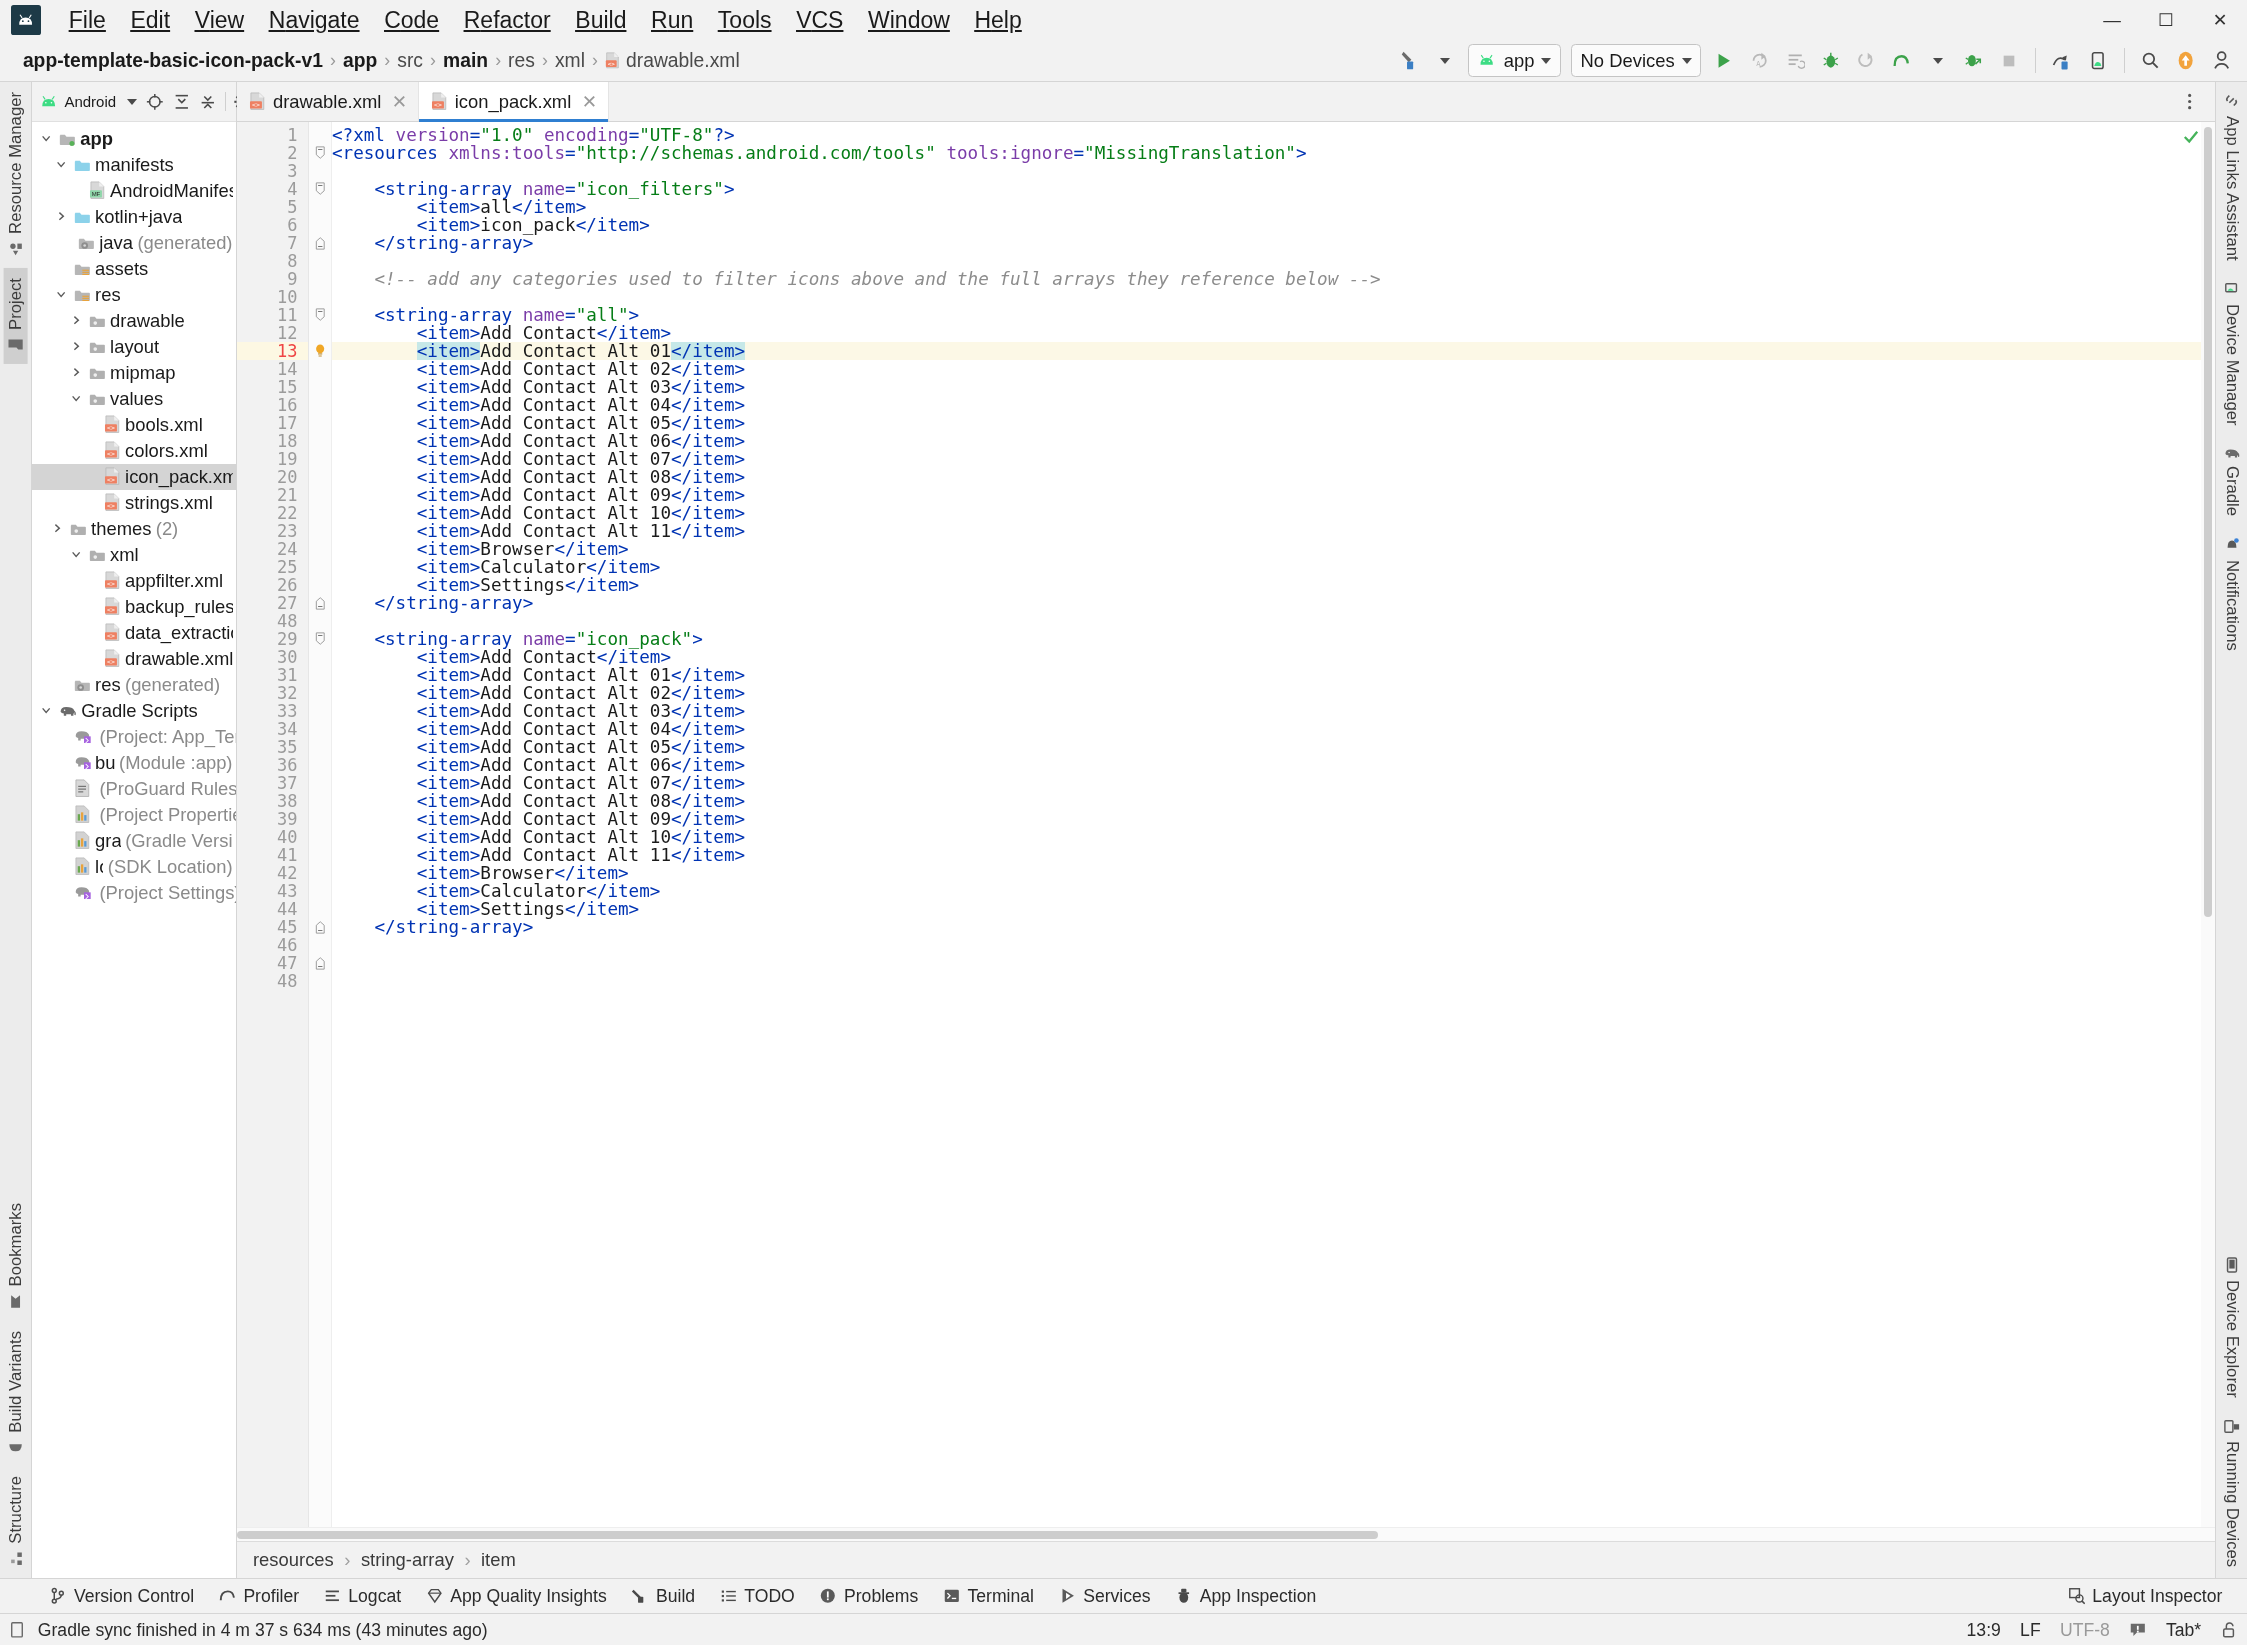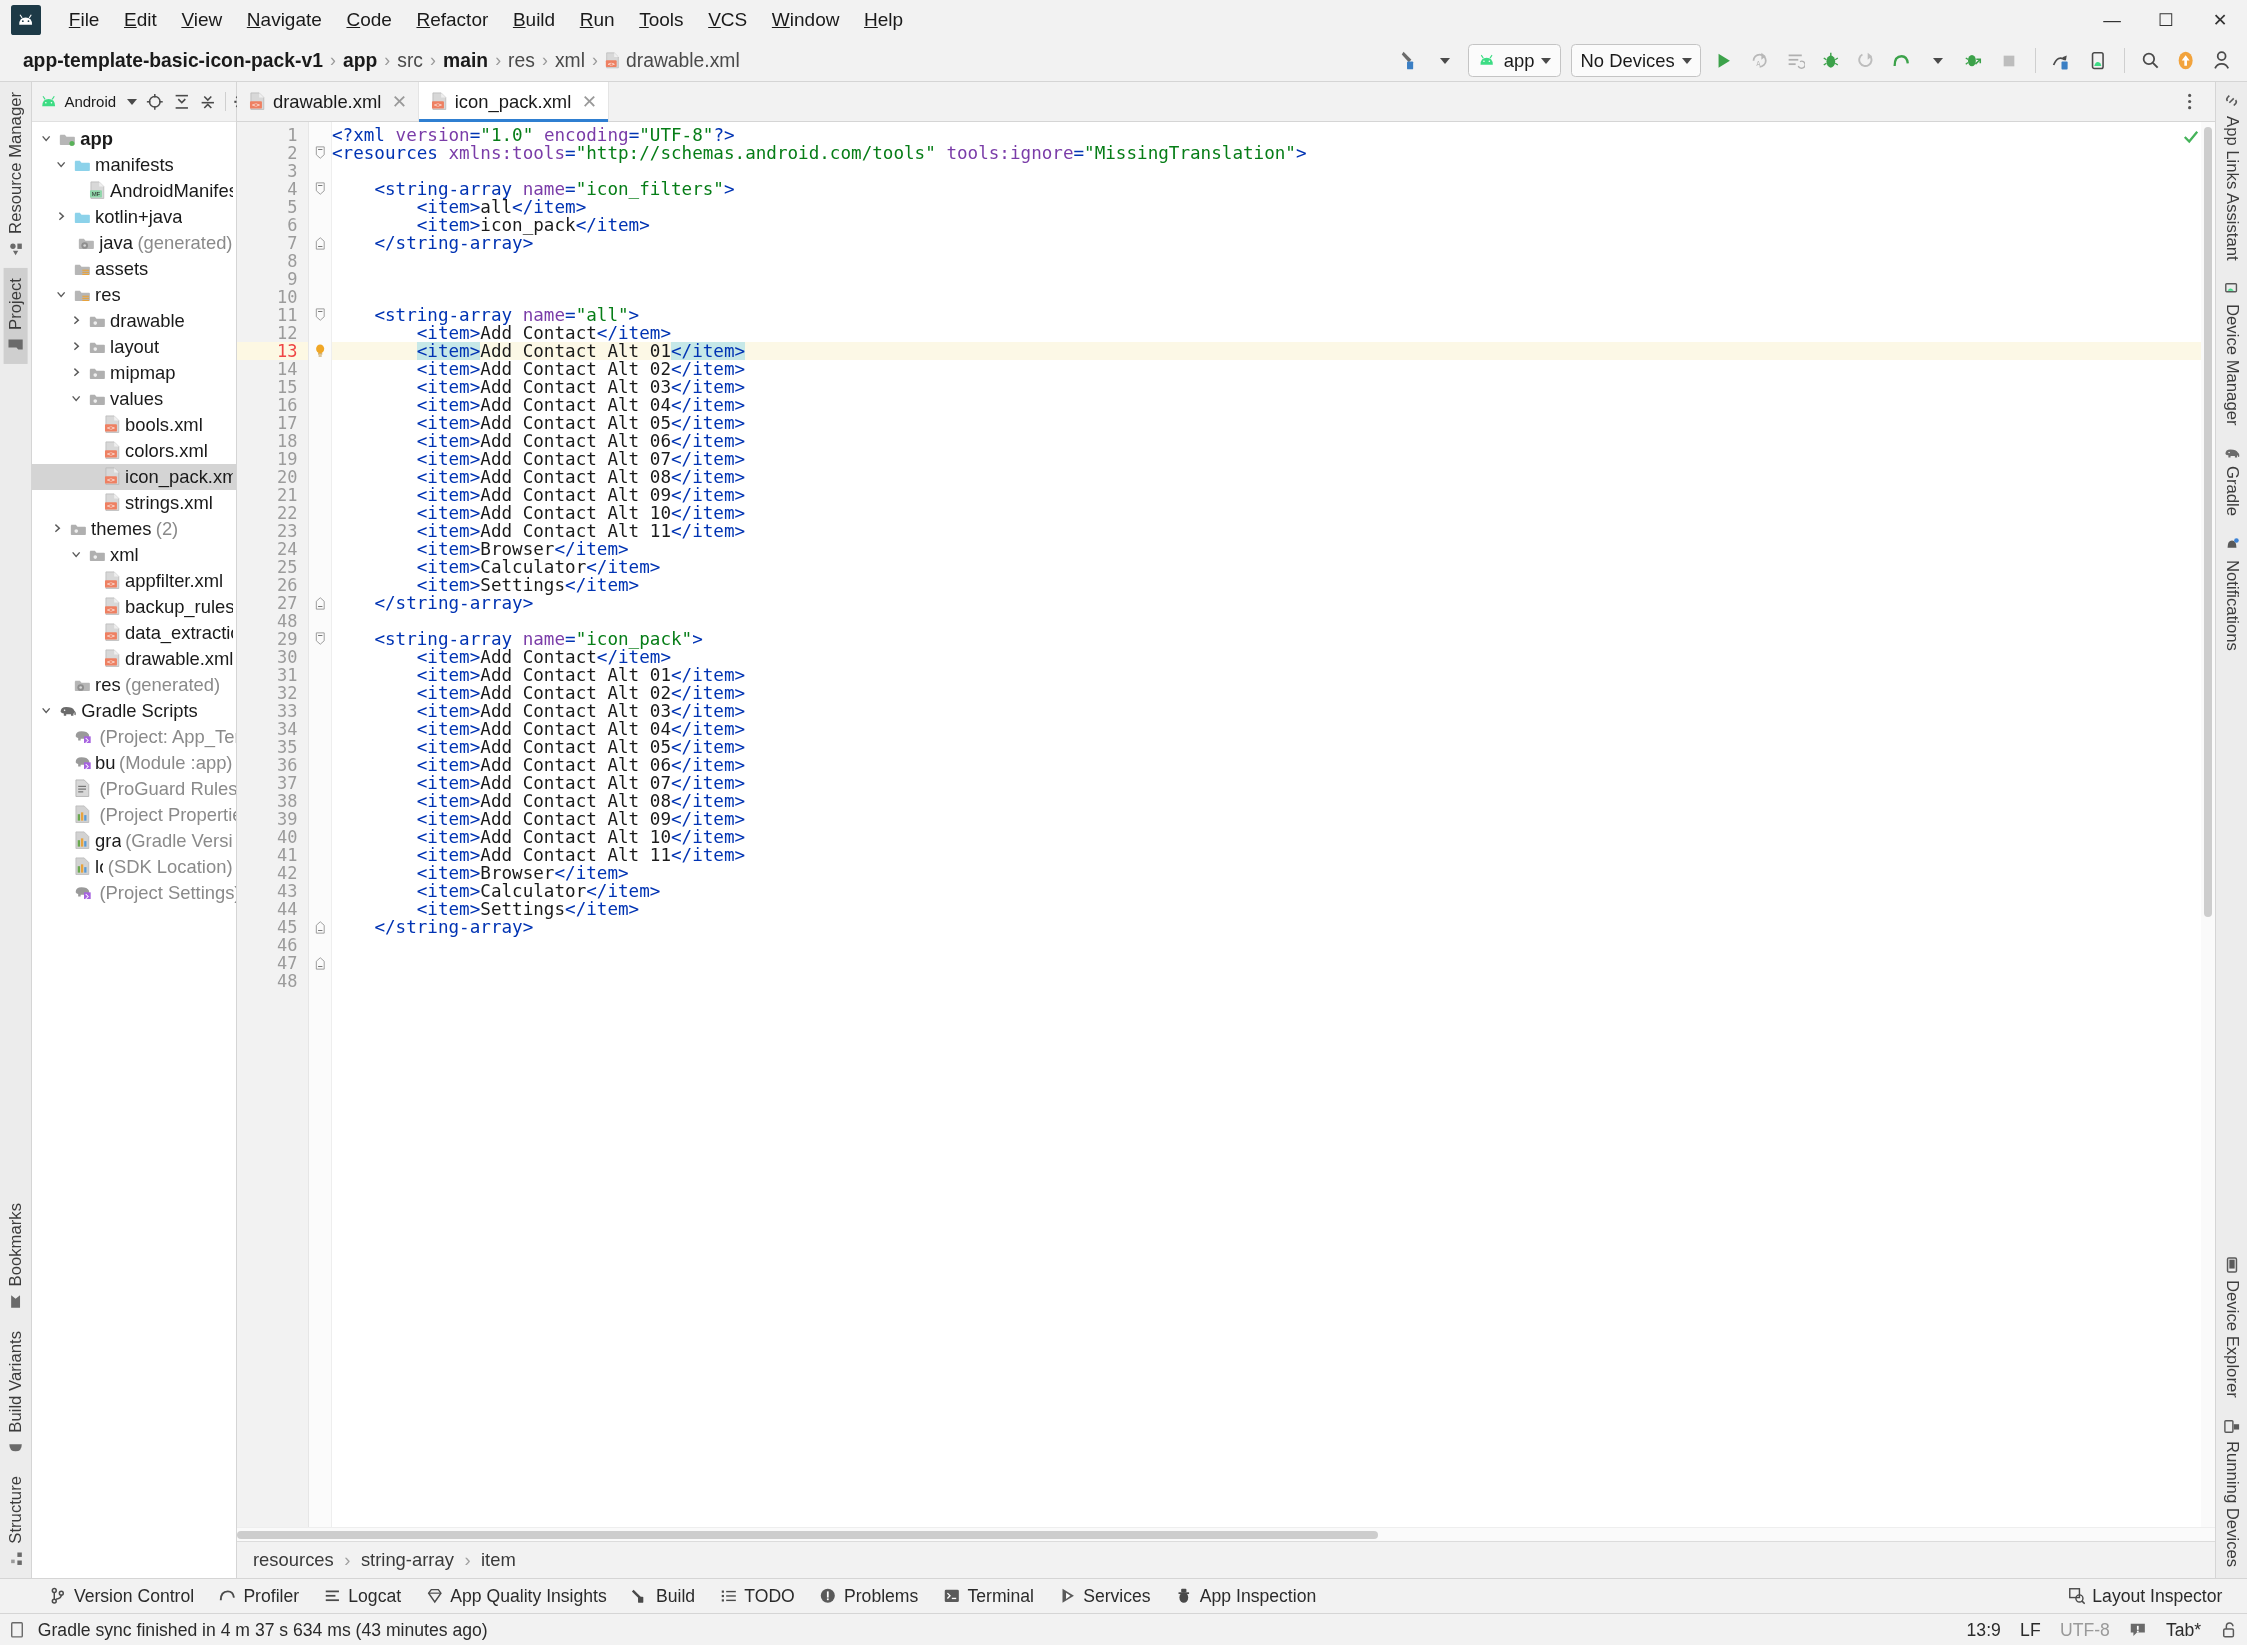--- a/index.html
+++ b/index.html
@@ -17,22 +17,23 @@
   .menubar {
     height: 40px; display: flex; align-items: center;
     background: #f2f2f2; flex: 0 0 40px; padding-left: 10.5px;
   }
   .android-logo {
     width: 30px; height: 30px; background: #1d3a47; border-radius: 2.6px;
     display: flex; align-items: center; justify-content: center; margin-right: 16px;
   }
   .menubar-items { display: flex; align-items: center; gap: 0px; }
   .menu-item {
-    padding: 3.5px 12.3px; font-size: 19px; color: #1a1a1a; cursor: default;
+    padding: 3.5px 12.3px; font-size: 23px; color: #1a1a1a; cursor: default;
     white-space: nowrap;
+    text-decoration: underline;
   }
   .menu-item u { text-decoration: underline; }
   .window-controls { margin-left: auto; display: flex; height: 40px; }
   .wc { width: 54px; height: 40px; display: flex; align-items: center; justify-content: center; font-size: 17.6px; color: #333; }
 
   
   .navbar {
     height: 42px; flex: 0 0 42px; display: flex; align-items: center;
     background: #f2f2f2; border-bottom: 0.9px solid #d5d5d5; padding: 0 8.8px 0 17.6px;
   }
@@ -1070,21 +1071,21 @@
         <div class="code-area">
           <div id="code-lines" style="padding-top: 4.4px;">
               <div class="cline code-row"><span class="t-proc">&lt;?xml </span><span class="t-attr">version</span><span class="t-proc">=</span><span class="t-val">"1.0"</span><span class="t-proc"> </span><span class="t-attr">encoding</span><span class="t-proc">=</span><span class="t-val">"UTF-8"</span><span class="t-proc">?&gt;</span></div>
               <div class="cline code-row"><span class="t-tag">&lt;resources </span><span class="t-attr">xmlns:tools</span><span class="t-tag">=</span><span class="t-val">"http://schemas.android.com/tools"</span><span class="t-tag"> </span><span class="t-attr">tools:ignore</span><span class="t-tag">=</span><span class="t-val">"MissingTranslation"</span><span class="t-tag">&gt;</span></div>
               <div class="cline code-row">&nbsp;</div>
               <div class="cline code-row"><span style="white-space:pre">    </span><span class="t-tag">&lt;string-array </span><span class="t-attr">name</span><span class="t-tag">=</span><span class="t-val">"icon_filters"</span><span class="t-tag">&gt;</span></div>
               <div class="cline code-row"><span style="white-space:pre">        </span><span class="t-tag">&lt;item&gt;</span><span class="t-text">all</span><span class="t-tag">&lt;/item&gt;</span></div>
               <div class="cline code-row"><span style="white-space:pre">        </span><span class="t-tag">&lt;item&gt;</span><span class="t-text">icon_pack</span><span class="t-tag">&lt;/item&gt;</span></div>
               <div class="cline code-row"><span style="white-space:pre">    </span><span class="t-tag">&lt;/string-array&gt;</span></div>
               <div class="cline code-row">&nbsp;</div>
-              <div class="cline code-row"><span style="white-space:pre">    </span></div>
+              <div class="cline code-row"><span style="white-space:pre">    </span><span class="t-comment">&lt;!-- add any categories used to filter icons above and the full arrays they reference below --&gt;</span></div>
               <div class="cline code-row">&nbsp;</div>
               <div class="cline code-row"><span style="white-space:pre">    </span><span class="t-tag">&lt;string-array </span><span class="t-attr">name</span><span class="t-tag">=</span><span class="t-val">"all"</span><span class="t-tag">&gt;</span></div>
               <div class="cline code-row"><span style="white-space:pre">        </span><span class="t-tag">&lt;item&gt;</span><span class="t-text">Add Contact</span><span class="t-tag">&lt;/item&gt;</span></div>
               <div class="cline code-row cur"><span style="white-space:pre">        </span><span class="caretbar"></span><span class="t-tag hl-tag">&lt;item&gt;</span><span class="t-text">Add Contact Alt 01</span><span class="t-tag hl-tag">&lt;/item&gt;</span></div>
               <div class="cline code-row"><span style="white-space:pre">        </span><span class="t-tag">&lt;item&gt;</span><span class="t-text">Add Contact Alt 02</span><span class="t-tag">&lt;/item&gt;</span></div>
               <div class="cline code-row"><span style="white-space:pre">        </span><span class="t-tag">&lt;item&gt;</span><span class="t-text">Add Contact Alt 03</span><span class="t-tag">&lt;/item&gt;</span></div>
               <div class="cline code-row"><span style="white-space:pre">        </span><span class="t-tag">&lt;item&gt;</span><span class="t-text">Add Contact Alt 04</span><span class="t-tag">&lt;/item&gt;</span></div>
               <div class="cline code-row"><span style="white-space:pre">        </span><span class="t-tag">&lt;item&gt;</span><span class="t-text">Add Contact Alt 05</span><span class="t-tag">&lt;/item&gt;</span></div>
               <div class="cline code-row"><span style="white-space:pre">        </span><span class="t-tag">&lt;item&gt;</span><span class="t-text">Add Contact Alt 06</span><span class="t-tag">&lt;/item&gt;</span></div>
               <div class="cline code-row"><span style="white-space:pre">        </span><span class="t-tag">&lt;item&gt;</span><span class="t-text">Add Contact Alt 07</span><span class="t-tag">&lt;/item&gt;</span></div>

